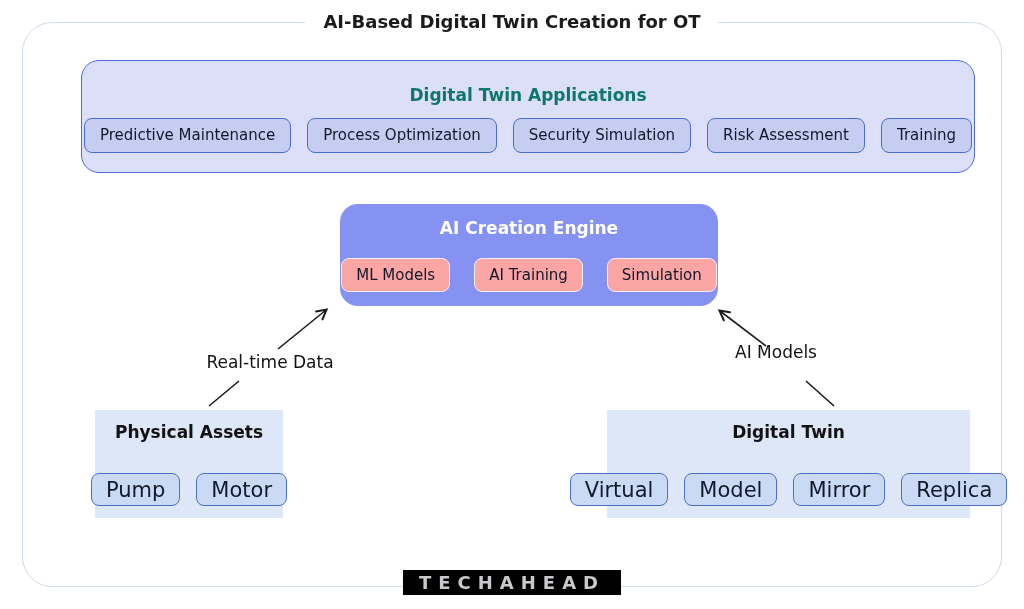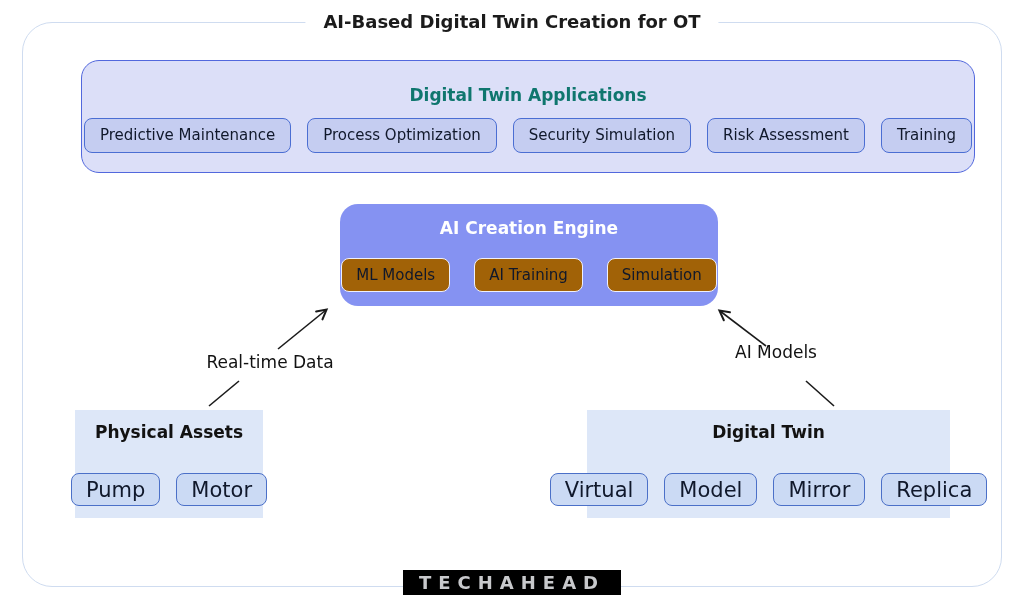--- a/index.html
+++ b/index.html
@@ -106,38 +106,39 @@
     font-size: 17px;
     font-weight: bold;
     color: #ffffff;
   }
   .engine-chip-row { display: flex; gap: 24px; }
   .engine-chip {
     height: 34px;
     display: flex;
     align-items: center;
     padding: 0 14px;
-    background: #a16207;
+    background: #fca5a5;
     border: 1px solid #eef0fe;
     border-radius: 8px;
     font-size: 15px;
     color: #10182b;
     white-space: nowrap;
   }
 
   
   .asset-panel {
     position: absolute;
     background: #dde7f8;
     border-radius: 0;
     display: flex;
     flex-direction: column;
     align-items: center;
     justify-content: center;
     gap: 31px;
+    margin-left: 20px;
   }
   .asset-panel.left  { left: 75px;  top: 410px; width: 188px; height: 108px; }
   .asset-panel.right { left: 587px; top: 410px; width: 363px; height: 108px; }
   .asset-title {
     font-size: 17px;
     font-weight: bold;
     color: #121212;
   }
   .asset-chip-row { display: flex; gap: 16px; }
   .asset-chip {

